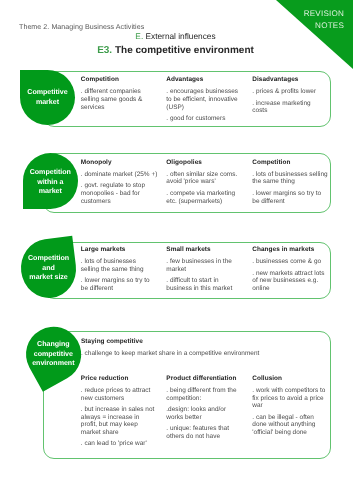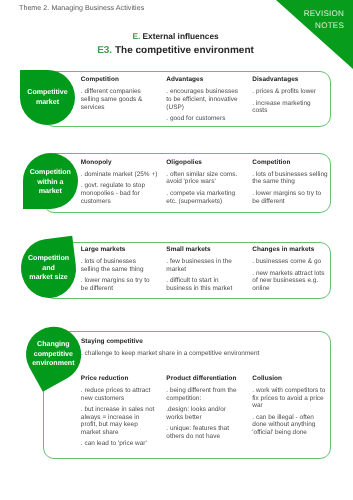--- a/index.html
+++ b/index.html
@@ -4,22 +4,22 @@
 <style>
   html,body{margin:0;padding:0;}
   body{width:353px;height:500px;background:#ffffff;-webkit-font-smoothing:antialiased;text-rendering:geometricPrecision;font-family:"Liberation Sans",sans-serif;overflow:hidden;position:relative;}
   .page{position:relative;width:353px;height:496px;}
 
   
   .banner{position:absolute;top:0;right:0;width:77px;height:69px;}
   .banner .tri{position:absolute;inset:0;background:#089c1d;clip-path:polygon(0 0,100% 0,100% 100%);}
   .banner .txt{position:absolute;top:0;right:0;width:77px;color:#daf0da;font-size:8.1px;line-height:11.5px;text-align:right;padding:8px 9px 0 0;box-sizing:border-box;letter-spacing:.2px;font-weight:400;}
 
-  .theme{position:absolute;left:19px;top:4px;font-size:7.1px;color:#585858;letter-spacing:.05px;}
-  .h1{position:absolute;left:0;width:351px;top:30.5px;font-size:8.3px;font-weight:bold;color:#262626;white-space:nowrap;text-align:center;}
+  .theme{position:absolute;left:19px;top:23px;font-size:7.1px;color:#585858;letter-spacing:.05px;}
+  .h1{position:absolute;left:0;width:351px;top:30.5px;font-size:8.3px;font-weight:normal;color:#262626;white-space:nowrap;text-align:center;}
   .h1 .num{color:#3d9c4a;}
   .h2{position:absolute;left:0;width:351px;top:45px;font-size:10px;font-weight:bold;color:#262626;white-space:nowrap;text-align:center;}
   .h2 .num{color:#3d9c4a;}
 
   .card{position:absolute;left:42.5px;right:22px;border:1px solid #62c36f;border-radius:11px;box-sizing:border-box;}
   .blob{position:absolute;background:#019a1a;color:#fff;display:flex;align-items:center;justify-content:center;text-align:center;font-weight:bold;font-size:7.1px;line-height:9.7px;letter-spacing:-.02px;}
   .col{position:absolute;}
   .ch{font-size:6.45px;font-weight:bold;color:#1c1c1c;margin:0 0 4.8px 0;line-height:7.6px;letter-spacing:.05px;}
   .ci{font-size:6.45px;color:#4a4a4a;margin:0 0 3.9px 0;line-height:7.6px;letter-spacing:.02px;}
 </style>

